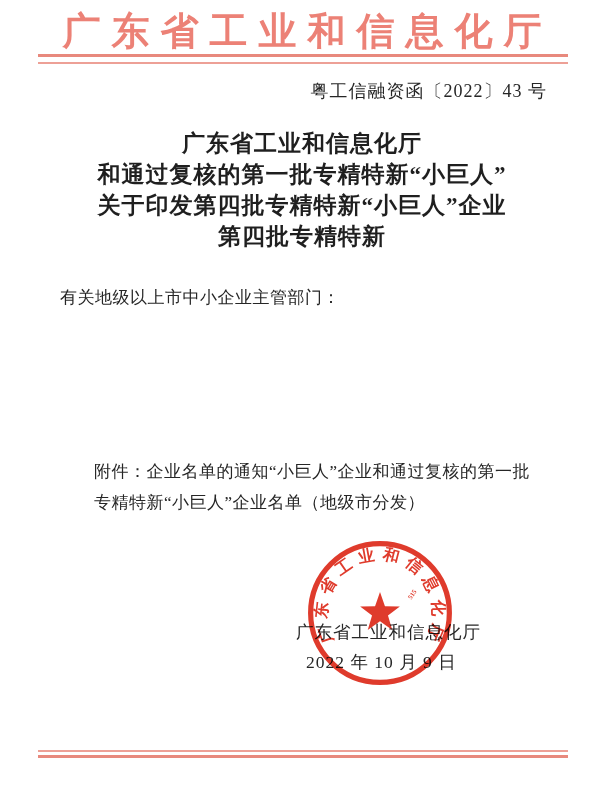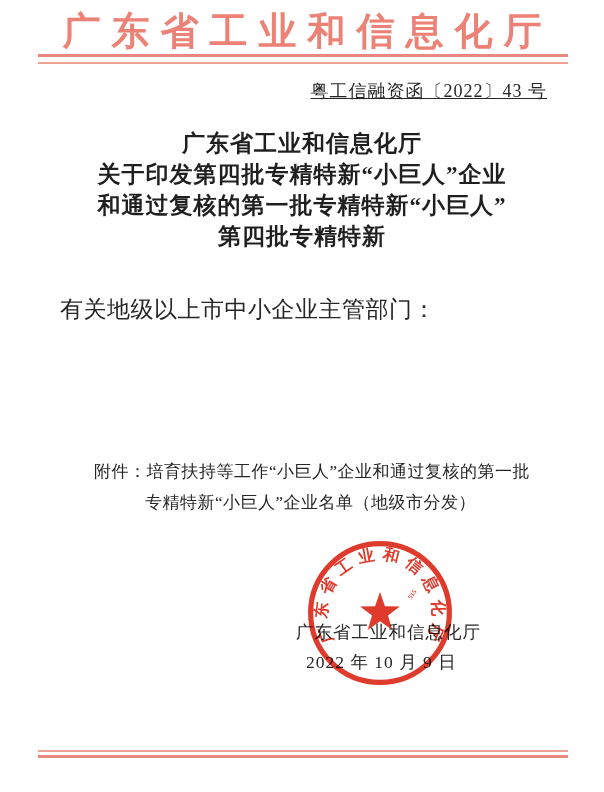--- a/index.html
+++ b/index.html
@@ -29,58 +29,56 @@
   .rule-top-thin     { top: 62px;  height: 1.5px; background: #eda096; }
   .rule-bottom-thin  { top: 750px; height: 1.5px; background: #eda096; }
   .rule-bottom-thick { top: 755px; height: 3px;   background: #e8897d; }
 
   .doc-number {
     position: absolute;
     top: 79px; right: 57px;
     font-size: 18px;
     letter-spacing: 1px;
     white-space: nowrap;
-    text-decoration: underline;
   }
 
   
   .title {
     position: absolute;
     top: 128px; left: 30px; right: 30px;
     text-align: center;
     font-size: 23px;
     font-weight: bold;
     line-height: 31px;
     letter-spacing: 1px;
     color: #1f1f1f;
   }
 
   
   .body-block {
     position: absolute;
     top: 283px; left: 60px;
     width: 490px;
-    font-size: 23px;
+    font-size: 17px;
     line-height: 30px;
     letter-spacing: 0.5px;
     text-align: justify;
-    margin-top: 12px;
   }
   .paragraph { margin: 0; text-indent: 2em; }
 
   .attachment {
     position: absolute;
     top: 456px; left: 94px;
     width: 470px;
     font-size: 17px;
     line-height: 31px;
     letter-spacing: 0.5px;
     white-space: nowrap;
   }
-  .attachment-line2 { margin-left: 51px; }
+  .attachment-line2 { }
 
   
   .signoff-agency {
     position: absolute;
     top: 620px; left: 296px;
     font-size: 17.5px;
     letter-spacing: 1px;
     white-space: nowrap;
   }
   .signoff-date {
@@ -117,31 +115,31 @@
 
   <div class="letterhead">广东省工业和信息化厅</div>
 
   <div class="rule rule-top-thick"></div>
   <div class="rule rule-top-thin"></div>
 
   <div class="doc-number">粤工信融资函〔2022〕43 号</div>
 
   <div class="title">
     <div>广东省工业和信息化厅</div>
+    <div>和通过复核的第一批专精特新“小巨人”</div>
     <div>关于印发第四批专精特新“小巨人”企业</div>
-    <div>和通过复核的第一批专精特新“小巨人”</div>
     <div>第四批专精特新</div>
   </div>
 
   <div class="body-block">
     <div class="salutation">有关地级以上市中小企业主管部门：</div>
   </div>
 
   <div class="attachment">
-    <div>附件：培育扶持等工作“小巨人”企业和通过复核的第一批</div>
+    <div>附件：企业名单的通知“小巨人”企业和通过复核的第一批</div>
     <div class="attachment-line2">专精特新“小巨人”企业名单（地级市分发）</div>
   </div>
 
   <div class="signoff-agency">广东省工业和信息化厅</div>
 
   <div class="signoff-date">2022 年 10 月 9 日</div>
 
   <svg class="seal" viewBox="0 0 160 160" xmlns="http://www.w3.org/2000/svg">
     <circle class="seal-ring" cx="80" cy="80" r="73"></circle>
     <path id="seal-arc" d="M 34.1 112.1 A 56 56 0 1 1 125.9 112.1" fill="none"></path>

